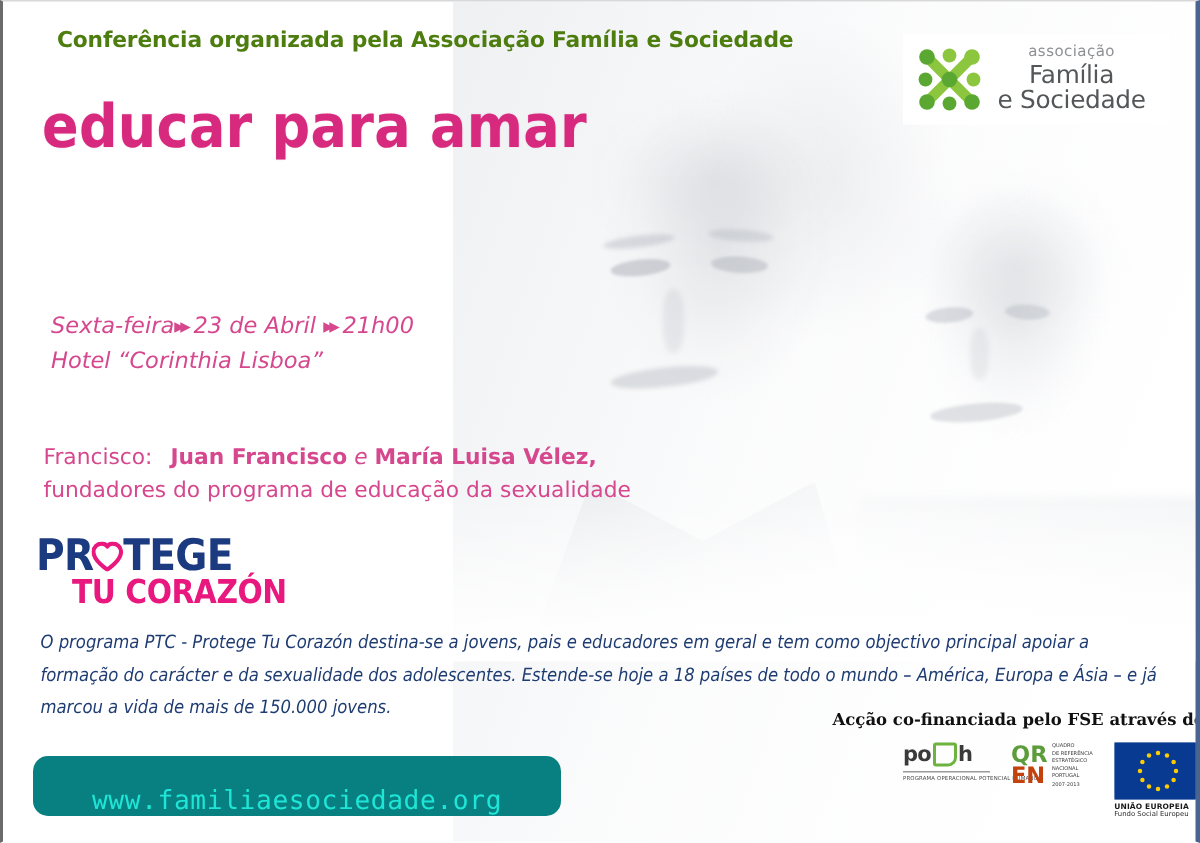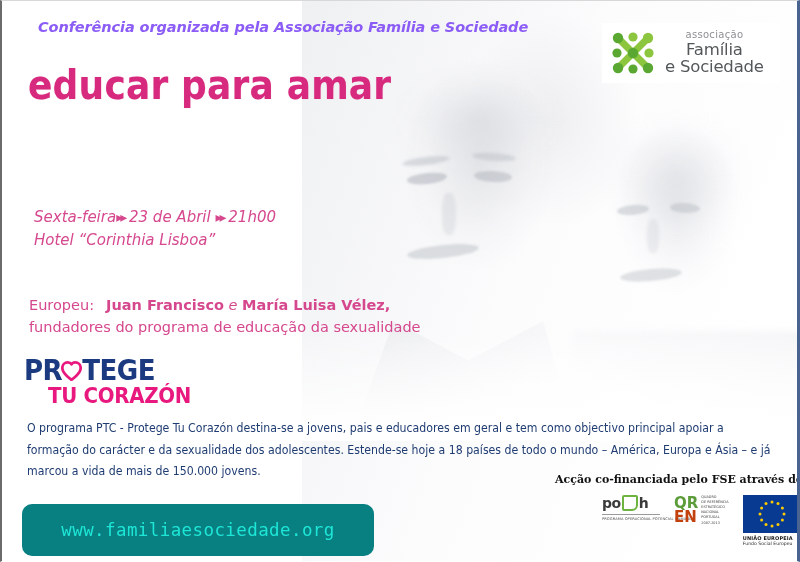--- a/index.html
+++ b/index.html
@@ -105,24 +105,23 @@
     background: linear-gradient(to bottom, rgba(255,255,255,0), #ffffff 92%);
   }
 
   
   .content { position: relative; z-index: 3; }
 
   .kicker {
     position: absolute;
     left: 36px; top: 18px;
     font-family: "DejaVu Sans", sans-serif;
-    font-style: italic;
     font-weight: bold;
     font-size: 14.5px;
-    color: #8b5cf6;
+    color: #4d7c0f;
     letter-spacing: -0.1px;
     white-space: nowrap;
   }
 
   .title {
     position: absolute;
     left: 26px; top: 58px;
     color: #d72a7f;
     font-family: "DejaVu Sans Condensed", "Liberation Sans Narrow", "Liberation Sans", sans-serif;
     font-weight: bold;
@@ -196,31 +195,32 @@
   
   .blurb {
     position: absolute;
     left: 25px; top: 417px;
     width: 748px;
     color: #1f3c72;
     font-family: "DejaVu Sans Condensed", "Liberation Sans Narrow", "Liberation Sans", sans-serif;
     font-size: 12.2px;
     line-height: 1.78;
     text-align: left;
+    font-style: italic;
   }
 
   
   .url-pill {
     position: absolute;
     left: 20px; top: 503px;
-    width: 352px; height: 52px;
+    width: 352px; height: 40px;
     background: #087f80;
     border-radius: 10px;
     display: flex;
-    align-items: center;
+    align-items: flex-end;
     justify-content: center;
   }
   .url-pill span {
     font-family: "DejaVu Sans Mono", "Liberation Mono", monospace;
     font-size: 17.5px;
     color: #1ee6d6;
     letter-spacing: 0.4px;
     font-weight: normal;
   }
 
@@ -318,21 +318,21 @@
     <div class="title">
       <span class="line">educar para amar</span>
     </div>
 
     <div class="when">
       <span class="line"><span>Sexta-feira</span><span class="arrows">▸▸</span> <span>23 de Abril</span> <span class="arrows">▸▸</span> <span>21h00</span></span>
       <span class="line">Hotel “Corinthia Lisboa”</span>
     </div>
 
     <div class="speakers">
-      <span class="line"><span class="lbl">Europeu:</span><span class="names">Juan Francisco</span><span class="conj"> e </span><span class="names" style="margin-left:0">María Luisa Vélez,</span></span>
+      <span class="line"><span class="lbl">Francisco:</span><span class="names">Juan Francisco</span><span class="conj"> e </span><span class="names" style="margin-left:0">María Luisa Vélez,</span></span>
       <span class="line">fundadores do programa de educação da sexualidade</span>
     </div>
 
     <div class="ptc">
       <div class="ptc-top">
         <span>PR</span>
         <span class="ptc-heart">
           <svg viewBox="0 0 24 22" aria-hidden="true">
             <path d="M12 21C12 21 1.5 14.2 1.5 7.6 1.5 3.9 4.3 1.2 7.7 1.2c2 0 3.6 1 4.3 2.3C12.7 2.2 14.3 1.2 16.3 1.2c3.4 0 6.2 2.7 6.2 6.4C22.5 14.2 12 21 12 21z" fill="none" stroke="#e8187f" stroke-width="3.1" stroke-linejoin="round"></path>
           </svg>

